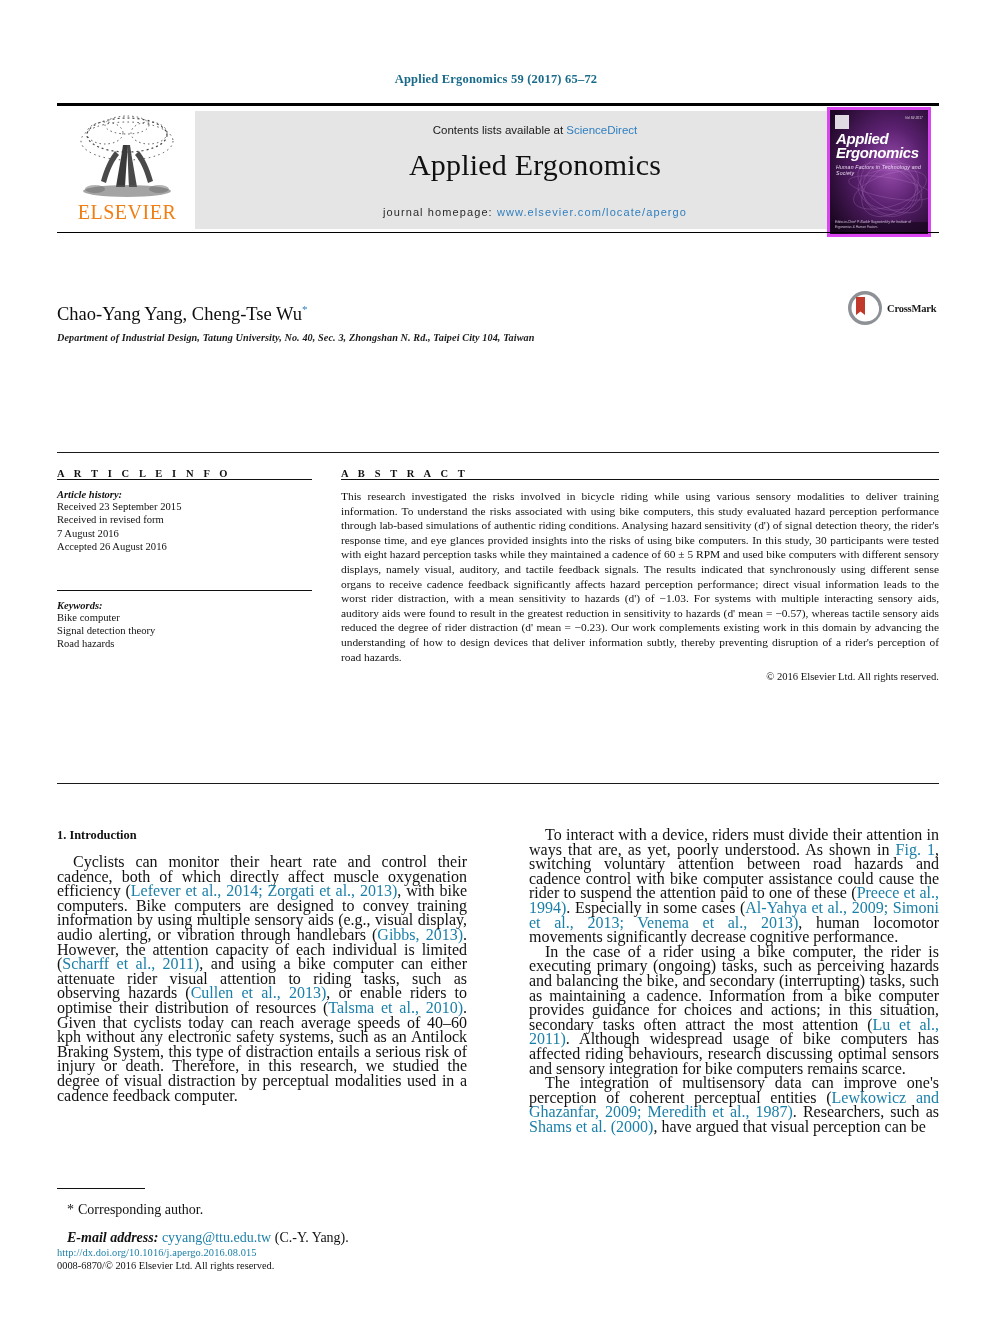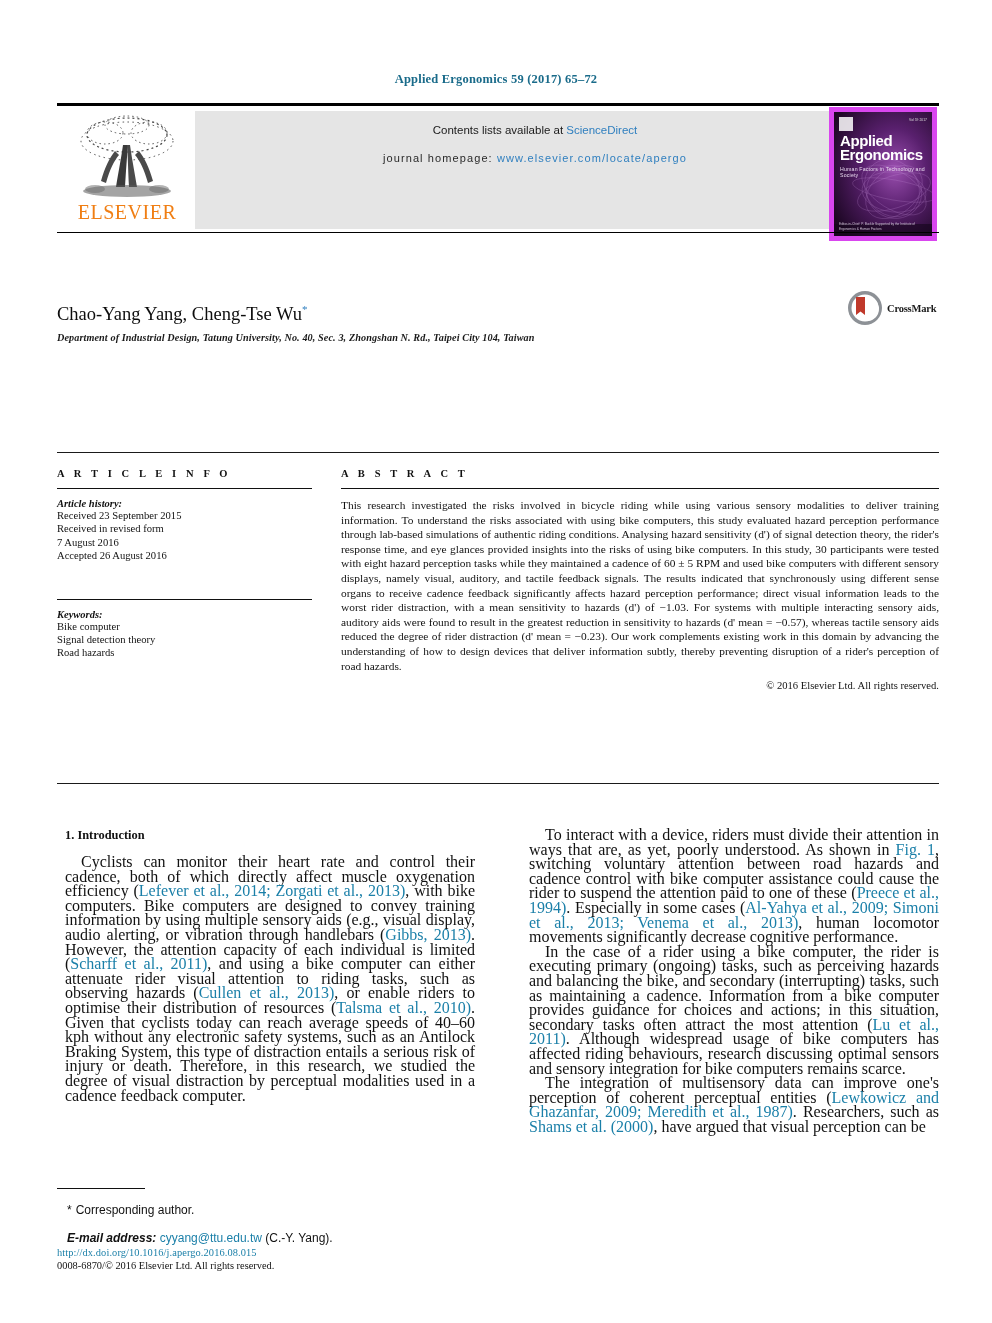--- a/index.html
+++ b/index.html
@@ -52,29 +52,30 @@
     margin-top:13px; font-family:"Liberation Sans", sans-serif;
     font-size:11.5px; color:#1a1a1a;
   }
   .contents-line .sd { color:#2f7fbf; }
   .journal-title {
     margin-top:12px;
     font-family:"Liberation Serif", serif;
     font-size:30px; color:#101010; letter-spacing:.2px;
   }
   .homepage-line {
-    margin-top:16px;
+    margin-top:24px;
     font-family:"Liberation Sans", sans-serif;
     font-size:11px; letter-spacing:1.1px; color:#2a2a2a;
   }
   .homepage-line .url { color:#2f7fbf; }
   .cover-thumb {
-    position:absolute; right:2px; top:4px; width:98px; height:124px;
+    position:absolute; right:8px; top:4px; width:98px; height:124px;
     background:#2a0b34; overflow:hidden;
-    border:5px solid #d946ef;
+    border:3px solid #d946ef;
+    font-style:italic;
   }
   .cover-thumb .swirl { position:absolute; inset:0; }
   .cover-el {
     position:absolute; left:5px; top:5px; width:14px; height:14px;
     background:#ffffff; opacity:.85;
   }
   .cover-issue {
     position:absolute; right:5px; top:6px; font-size:3.4px;
     color:#ddd; font-family:"Liberation Sans", sans-serif;
   }
@@ -133,21 +134,21 @@
   }
   .info-rule-bottom {
     position:absolute; top:783px; left:57px; width:882px; height:1px; background:#1a1a1a;
   }
   .col-article-info { position:absolute; top:468px; left:57px; width:255px; }
   .col-abstract { position:absolute; top:468px; left:341px; width:598px; }
 
   .sec-head {
     font-family:"Liberation Serif", serif;
     font-size:10.5px; font-weight:bold; letter-spacing:3.6px;
-    color:#111; margin-bottom:9px;
+    color:#111; 
   }
   .hairline { height:1px; background:#111; margin-bottom:9px; }
 
   .info-label {
     font-family:"Liberation Serif", serif;
     font-style:italic; font-weight:bold; font-size:10.5px; color:#111;
   }
   .info-line {
     font-family:"Liberation Serif", serif;
     font-size:10.6px; line-height:13.4px; color:#111;
@@ -163,21 +164,21 @@
     margin-top:7px; text-align:right;
     font-family:"Liberation Serif", serif;
     font-size:10.6px; color:#111;
   }
 
   
   .body-cols {
     position:absolute; top:828px; left:57px; width:882px; height:440px;
   }
   .bcol { position:absolute; top:0; width:410px; }
-  .bcol-left { left:8px; }
+  .bcol-left { left:0; }
   .bcol-right { left:472px; }
   h2.sec-title {
     font-family:"Liberation Serif", serif;
     font-size:12.4px; font-weight:bold; color:#111;
     margin:0 0 12px 0;
   }
   p.bt {
     font-family:"Liberation Serif", serif;
     font-size:16px; line-height:14.6px; color:#111;
     text-align:justify; margin:0 0 0 0; text-indent:16px;
@@ -186,22 +187,22 @@
   a.ref, .ref {
     color:#1a7fa8; text-decoration:none;
   }
 
   
   .footnote {
     position:absolute; left:57px; top:1188px; width:410px;
   }
   .footnote .fn-rule { width:88px; height:1px; background:#111; margin-bottom:7px; }
   .footnote .fn-line {
-    font-family:Liberation Sans, sans-serif;
-    font-size:12px; line-height:12.6px; color:#111; padding-left:10px;margin-top:15px;
+    font-family:Liberation Serif, serif;
+    font-size:14px; line-height:12.6px; color:#111; padding-left:10px;margin-top:15px;
   }
   .footnote .fn-line .star { margin-right:4px; }
   .footnote .fn-italic { font-style:italic; font-weight:bold; }
 
   .doi-block { position:absolute; left:57px; top:1247px; width:420px; }
   .doi-line {
     font-family:"Liberation Serif", serif;
     font-size:10.4px; color:#1a7fa8; letter-spacing:.1px;
   }
   .issn-line {
@@ -236,20 +237,21 @@
           <ellipse cx="84" cy="78" rx="10" ry="4" fill="#6a6a6a" opacity=".5"></ellipse>
         </g>
       </svg>
       <div class="elsevier-word">ELSEVIER</div>
     </div>
 
     <div class="journal-band">
       <div class="contents-line">
         <span>Contents lists available at </span><span class="sd">ScienceDirect</span>
       </div>
+      <div class="journal-title">Applied Ergonomics</div>
       <div class="homepage-line">
         <span>journal homepage: </span><span class="url">www.elsevier.com/locate/apergo</span>
       </div>
     </div>
 
     <div class="cover-thumb">
       <svg class="swirl" viewBox="0 0 98 124" preserveAspectRatio="none">
         <defs>
           <radialGradient id="cg" cx="62%" cy="46%" r="72%">
             <stop offset="0%" stop-color="#9b4fb0"></stop>

